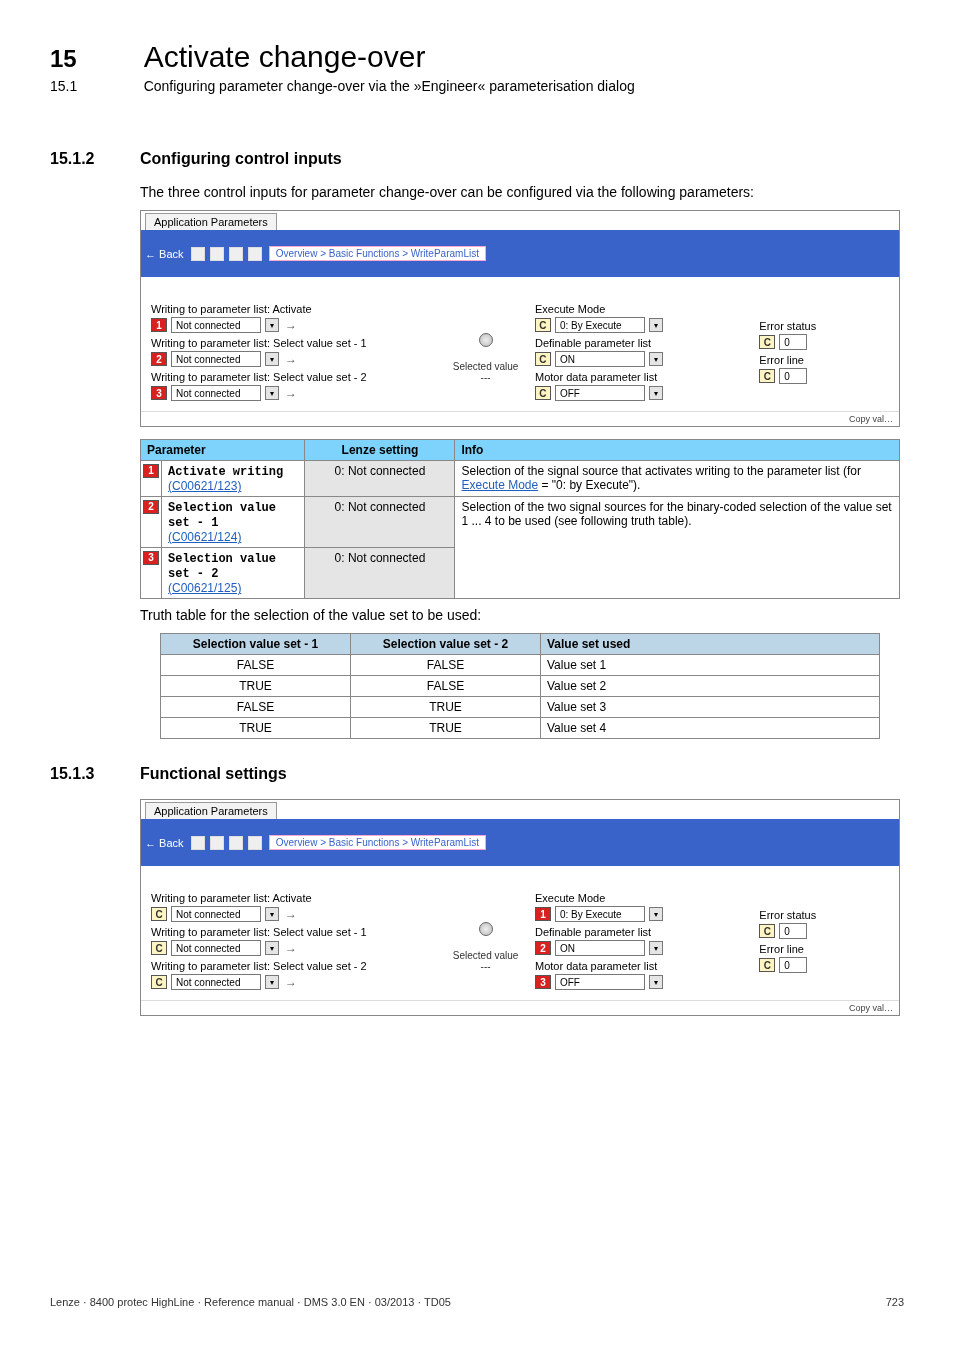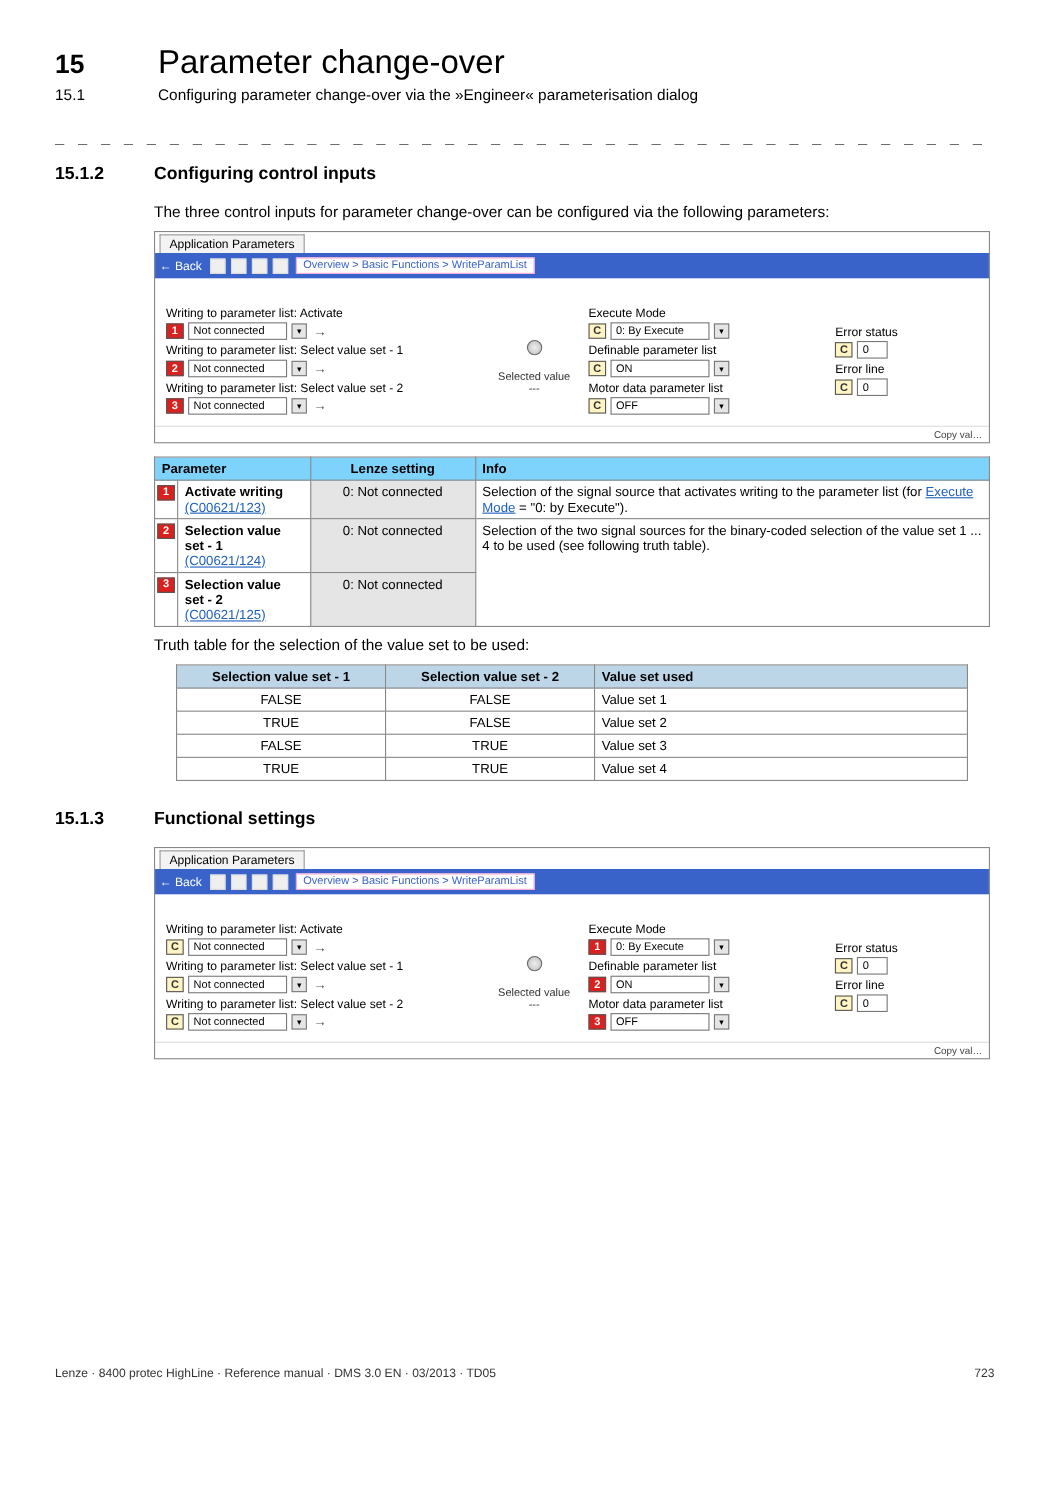--- a/index.html
+++ b/index.html
@@ -67,21 +67,21 @@
       border: 1px solid #999;
       border-bottom: none;
       padding: 2px 8px;
       background: #f3f3f3;
       font-size: 11px;
       margin: 2px 0 0 4px;
     }
     .ss-bar {
       background: #3a63c9;
       color: #fff;
-      padding: 4px 4px;
+      padding: 16px 4px;
       display: flex;
       align-items: center;
       gap: 6px;
     }
     .ss-back { color: #fff; font-size: 11px; }
     .ss-icons span {
       display: inline-block;
       width: 14px; height: 14px;
       background: #efefef;
       border: 1px solid #ddd;
@@ -125,33 +125,33 @@
     .short-field { min-width: 20px; width:28px; }
     .copy-tag { text-align:right; font-size:9px; color:#444; padding:0 6px 2px 0;}
     .hr-thin { border-top:1px solid #ddd; margin:2px 0;}
     
     table { border-collapse: collapse; margin-left: 90px; width: 760px; font-size: 12px; }
     th, td { border: 1px solid #888; padding: 3px 6px; vertical-align: top; }
     th { text-align: left; }
     .param-head { background: #7dd3fc; font-weight: bold; }
     .num-cell { width: 20px; padding: 2px; }
     .lenze-col { width: 150px; text-align: center; background:#e5e5e5;}
-    .pname { font-weight: bold; }
+    .pname { font-weight: bold; font-family: Liberation Mono, monospace; }
     .clink { color: #1f5fbf; text-decoration: underline; font-weight: normal;}
     .truth-head th { background: #bcd6e8; font-weight: bold; }
     .truth td { height: 20px; }
     .center { text-align: center; }
     .footer { margin-top: 280px; font-size: 11px; color: #333; display:flex; justify-content:space-between;}
   </style>
 </head>
 <body>
 
 <div>
   <span class="chapter-num">15</span>
-  <span class="chapter-title">Parameter change-over</span>
+  <span class="chapter-title">Activate change-over</span>
   <br>
   <span class="sub-num">15.1</span>
   <span class="sub-title">Configuring parameter change-over via the »Engineer« parameterisation dialog</span>
 </div>
 
 <div class="dash-sep">_ _ _ _ _ _ _ _ _ _ _ _ _ _ _ _ _ _ _ _ _ _ _ _ _ _ _ _ _ _ _ _ _ _ _ _ _ _ _ _ _ _ _ _ _ _ _ _ _ _ _ _ _ _ _ _ _ _ _ _ _ _</div>
 
 <div class="sect-row">
   <div class="sect-num">15.1.2</div>
   <div class="sect-title">Configuring control inputs</div>

